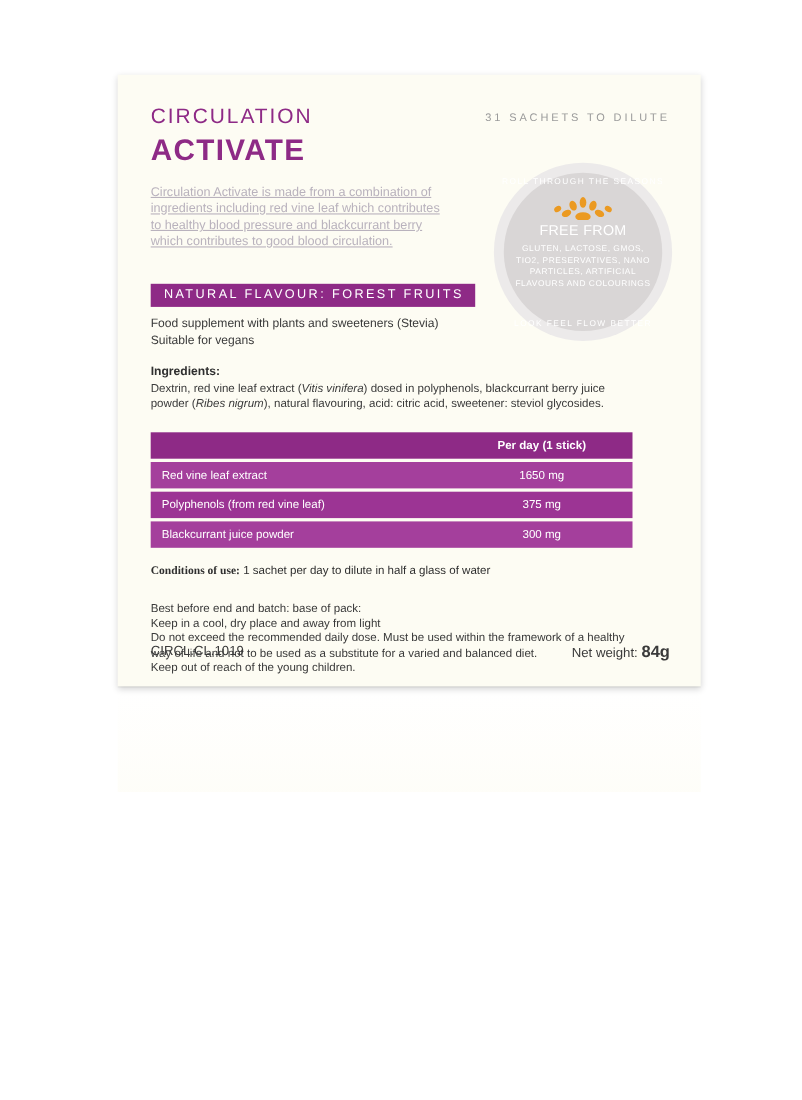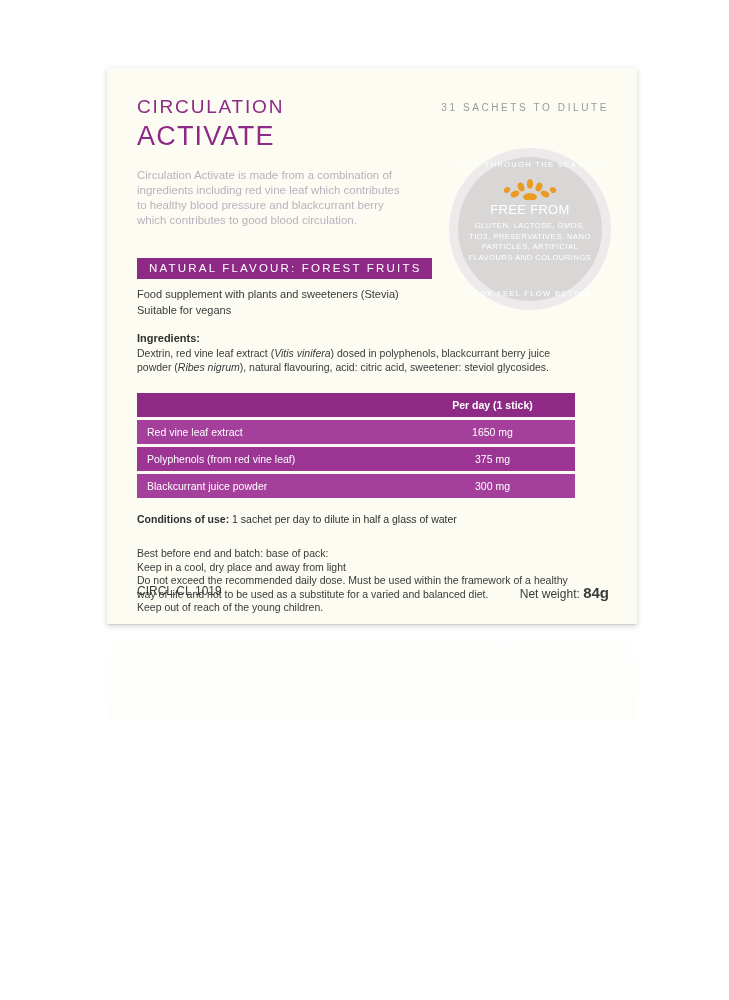--- a/index.html
+++ b/index.html
@@ -58,38 +58,39 @@
     color: #8e2a86;
     font-size: 19px;
     letter-spacing: 1.8px;
     font-weight: 400;
     margin: 0;
   }
   .brand-line2 {
     color: #8e2a86;
     font-size: 27px;
     letter-spacing: 1.2px;
-    font-weight: 400;
+    font-weight: 700;
     margin: 3px 0 0 0;
   }
   .sachets {
     position: absolute;
     right: 0;
     top: 6px;
     font-size: 10px;
     letter-spacing: 2.6px;
     color: #9a9a9a;
   }
 
   .desc {
     margin-top: 16px;
     width: 275px;
     font-size: 11.5px;
     line-height: 15px;
     color: #b9b2bd;
+    text-decoration: underline;
   }
 
   
   .badge {
     position: absolute;
     right: -2px;
     top: 52px;
     width: 162px;
     height: 162px;
     border-radius: 50%;
@@ -203,21 +204,21 @@
     color: #ffffff;
     padding: 6px 10px;
   }
   table.nutri tr.alt td { background: #9c3494; }
 
   .cond {
     margin-top: 12px;
     font-size: 10.5px;
     color: #2f2f2f;
   }
-  .cond b { font-weight: bold; }
+  .cond b { font-weight: bold; font-family: Liberation Serif, serif; }
 
   .legal {
     margin-top: 22px;
     font-size: 10.5px;
     line-height: 13.5px;
     color: #3a3a3a;
     width: 450px;
   }
 
   .footer {

